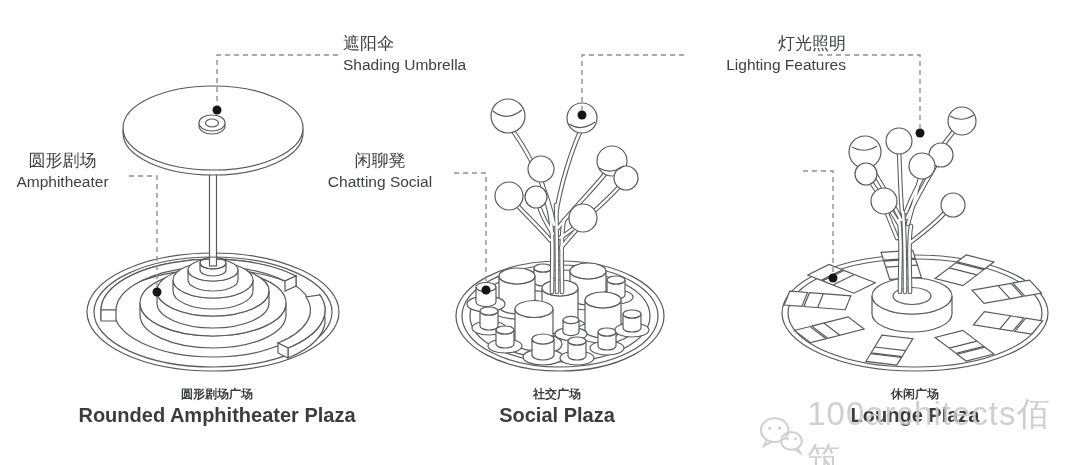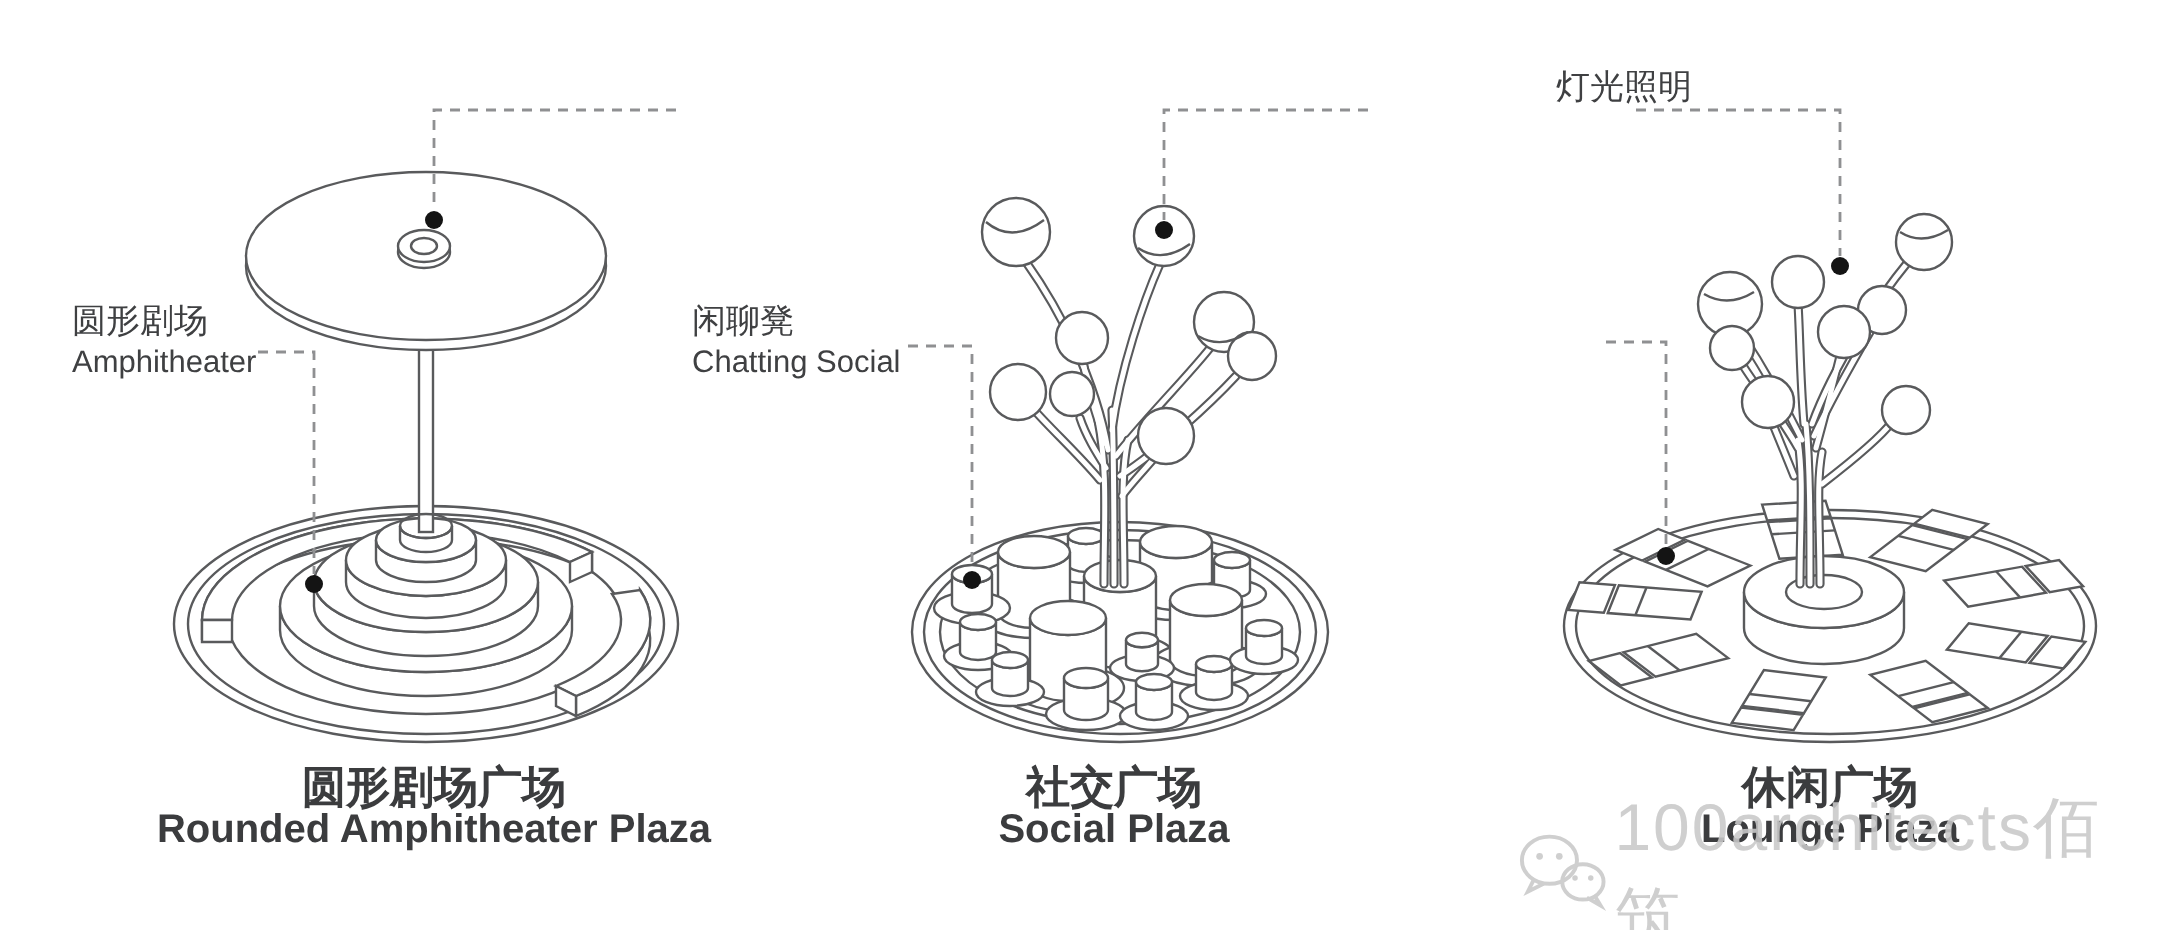--- a/index.html
+++ b/index.html
@@ -9,24 +9,24 @@
   .sh{fill:#fff;stroke:#595a5c;stroke-width:1.2;}
   .ln{fill:none;stroke:#595a5c;stroke-width:1.2;}
   .tb{fill:none;stroke:#595a5c;stroke-width:4.6;stroke-linecap:round;}
   .tw{fill:none;stroke:#fff;stroke-width:2.5;stroke-linecap:round;}
   .leader{fill:none;stroke:#8f9092;stroke-width:1.4;stroke-dasharray:5 4;}
   .dot{fill:#141414;stroke:none;}
   .chair polygon,.chair line{vector-effect:non-scaling-stroke;}
   .lbl{position:absolute;color:#3f4042;line-height:21px;white-space:nowrap;}
   .lbl .zh{font-size:17px;}
   .lbl .en{font-size:15.5px;}
-  .align-r{text-align:left;padding-left:36px;}
+  .align-r{text-align:center;}
   .align-c{text-align:right;}
   .title{position:absolute;top:383px;text-align:center;color:#3b3c3e;white-space:nowrap;}
-  .title .tzh{font-size:22px;font-weight:bold;line-height:22px;}
+  .title .tzh{font-size:12px;font-weight:bold;line-height:22px;}
   .title .ten{font-size:20px;font-weight:bold;line-height:21px;}
   .watermark{position:absolute;left:758px;top:392px;display:flex;align-items:center;
              z-index:3;color:#c9c9c9;opacity:.88;}
   .wm-text{font-size:33px;letter-spacing:1px;}
 </style>
 </head>
 <body>
 
 <div id="stage">
 
@@ -285,23 +285,28 @@
     <circle class="dot" cx="486" cy="290" r="4.5"></circle>
     <path class="leader" d="M684,55 H582 V110"></path>
     <circle class="dot" cx="582" cy="115" r="4.5"></circle>
     <path class="leader" d="M818,55 H920 V128"></path>
     <circle class="dot" cx="920" cy="133" r="4.5"></circle>
     <path class="leader" d="M803,171 H833 V272"></path>
     <circle class="dot" cx="833" cy="278" r="4.5"></circle>
   </g>
 </svg>
 
+<div class="lbl" style="left:343px;top:33px">
+  <div class="zh">遮阳伞</div>
+  <div class="en">Shading Umbrella</div>
+</div>
 
 <div class="lbl align-c" style="left:656px;top:33px;width:190px">
   <div class="zh">灯光照明</div>
+  <div class="en">Lighting Features</div>
 </div>
 
 <div class="lbl align-r" style="left:0;top:150px;width:125px">
   <div class="zh">圆形剧场</div>
   <div class="en">Amphitheater</div>
 </div>
 
 <div class="lbl align-r" style="left:310px;top:150px;width:140px">
   <div class="zh">闲聊凳</div>
   <div class="en">Chatting Social</div>

